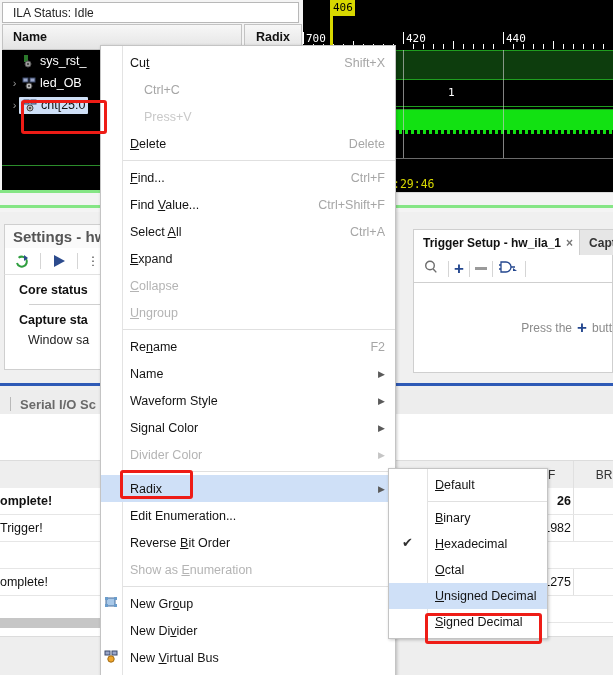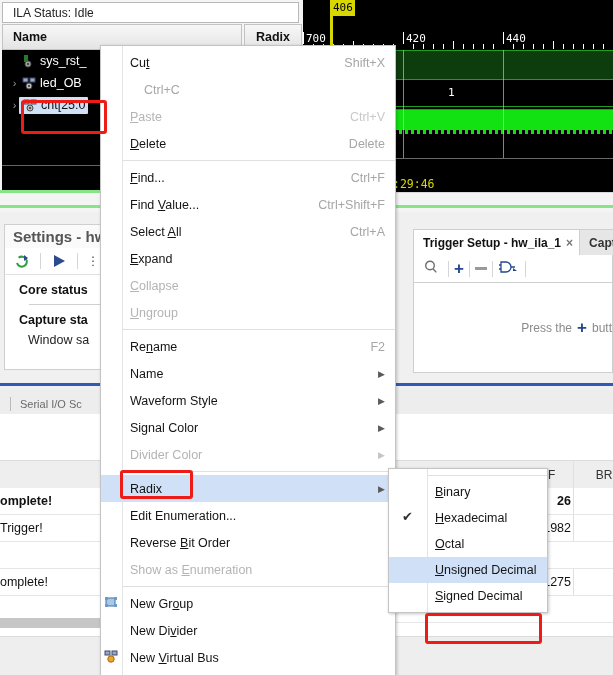--- a/index.html
+++ b/index.html
@@ -139,21 +139,21 @@
   .cap-status { font-weight: bold; font-size: 12.5px; color: #111; margin-bottom: 6px; }
   .win-sample { font-size: 12.5px; color: #222; padding-left: 9px; }
   .blue-rule {
     position: absolute; left: 0; top: 169px; width: 303px; height: 3px; background: #2f5bb7;
   }
   .sio-bar {
     position: absolute; left: 0; top: 176px; width: 303px; height: 28px;
     background: #ededed; display: flex; align-items: center;
   }
   .sio-grip { width: 1px; height: 14px; background: #b9b9b9; margin: 0 9px 0 10px; }
-  .sio-label { font-size: 11px; color: #6a6a6a; font-weight: normal; }
+  .sio-label { font-size: 13px; color: #6a6a6a; font-weight: bold; }
 
   
   .trigger-panel {
     position: absolute; left: 395px; top: 214px; width: 218px; height: 190px;
     background: #f0f0f0;
   }
   .trig-tabbar {
     position: absolute; left: 18px; top: 15px; width: 200px; height: 26px;
     display: flex; align-items: flex-end;
   }
@@ -524,22 +524,21 @@
     <div class="ctx-gutter"></div>
     <div id="ctx-items">
         <div class="mi">
           <span class="mtext">Cu<u>t</u></span>
           <span class="accel">Shift+X</span>
         </div>
         <div class="mi">
           <span class="accel">Ctrl+C</span>
         </div>
         <div class="mi disabled">
-          <span class="mtext"><u>P</u>aste</span>
-          <span class="accel">Ctrl+V</span>
+          <span class="accel">Press+V</span>
         </div>
         <div class="mi">
           <span class="mtext"><u>D</u>elete</span>
           <span class="accel">Delete</span>
         </div>
         <div class="ctx-sep"></div>
         <div class="mi">
           <span class="mtext"><u>F</u>ind...</span>
           <span class="accel">Ctrl+F</span>
         </div>
@@ -617,20 +616,23 @@
             </svg></span>
           <span class="mtext">New <u>V</u>irtual Bus</span>
         </div>
         <div class="mi"></div>
       </div>
   </div>
 
   <div class="sub-menu">
     <div class="sub-gutter"></div>
     <div id="sub-items">
+        <div class="smi">
+          <span><u>D</u>efault</span>
+        </div>
         <div class="sub-sep"></div>
         <div class="smi">
           <span><u>B</u>inary</span>
         </div>
         <div class="smi">
           <span class="check">✔</span>
           <span><u>H</u>exadecimal</span>
         </div>
         <div class="smi">
           <span><u>O</u>ctal</span>

